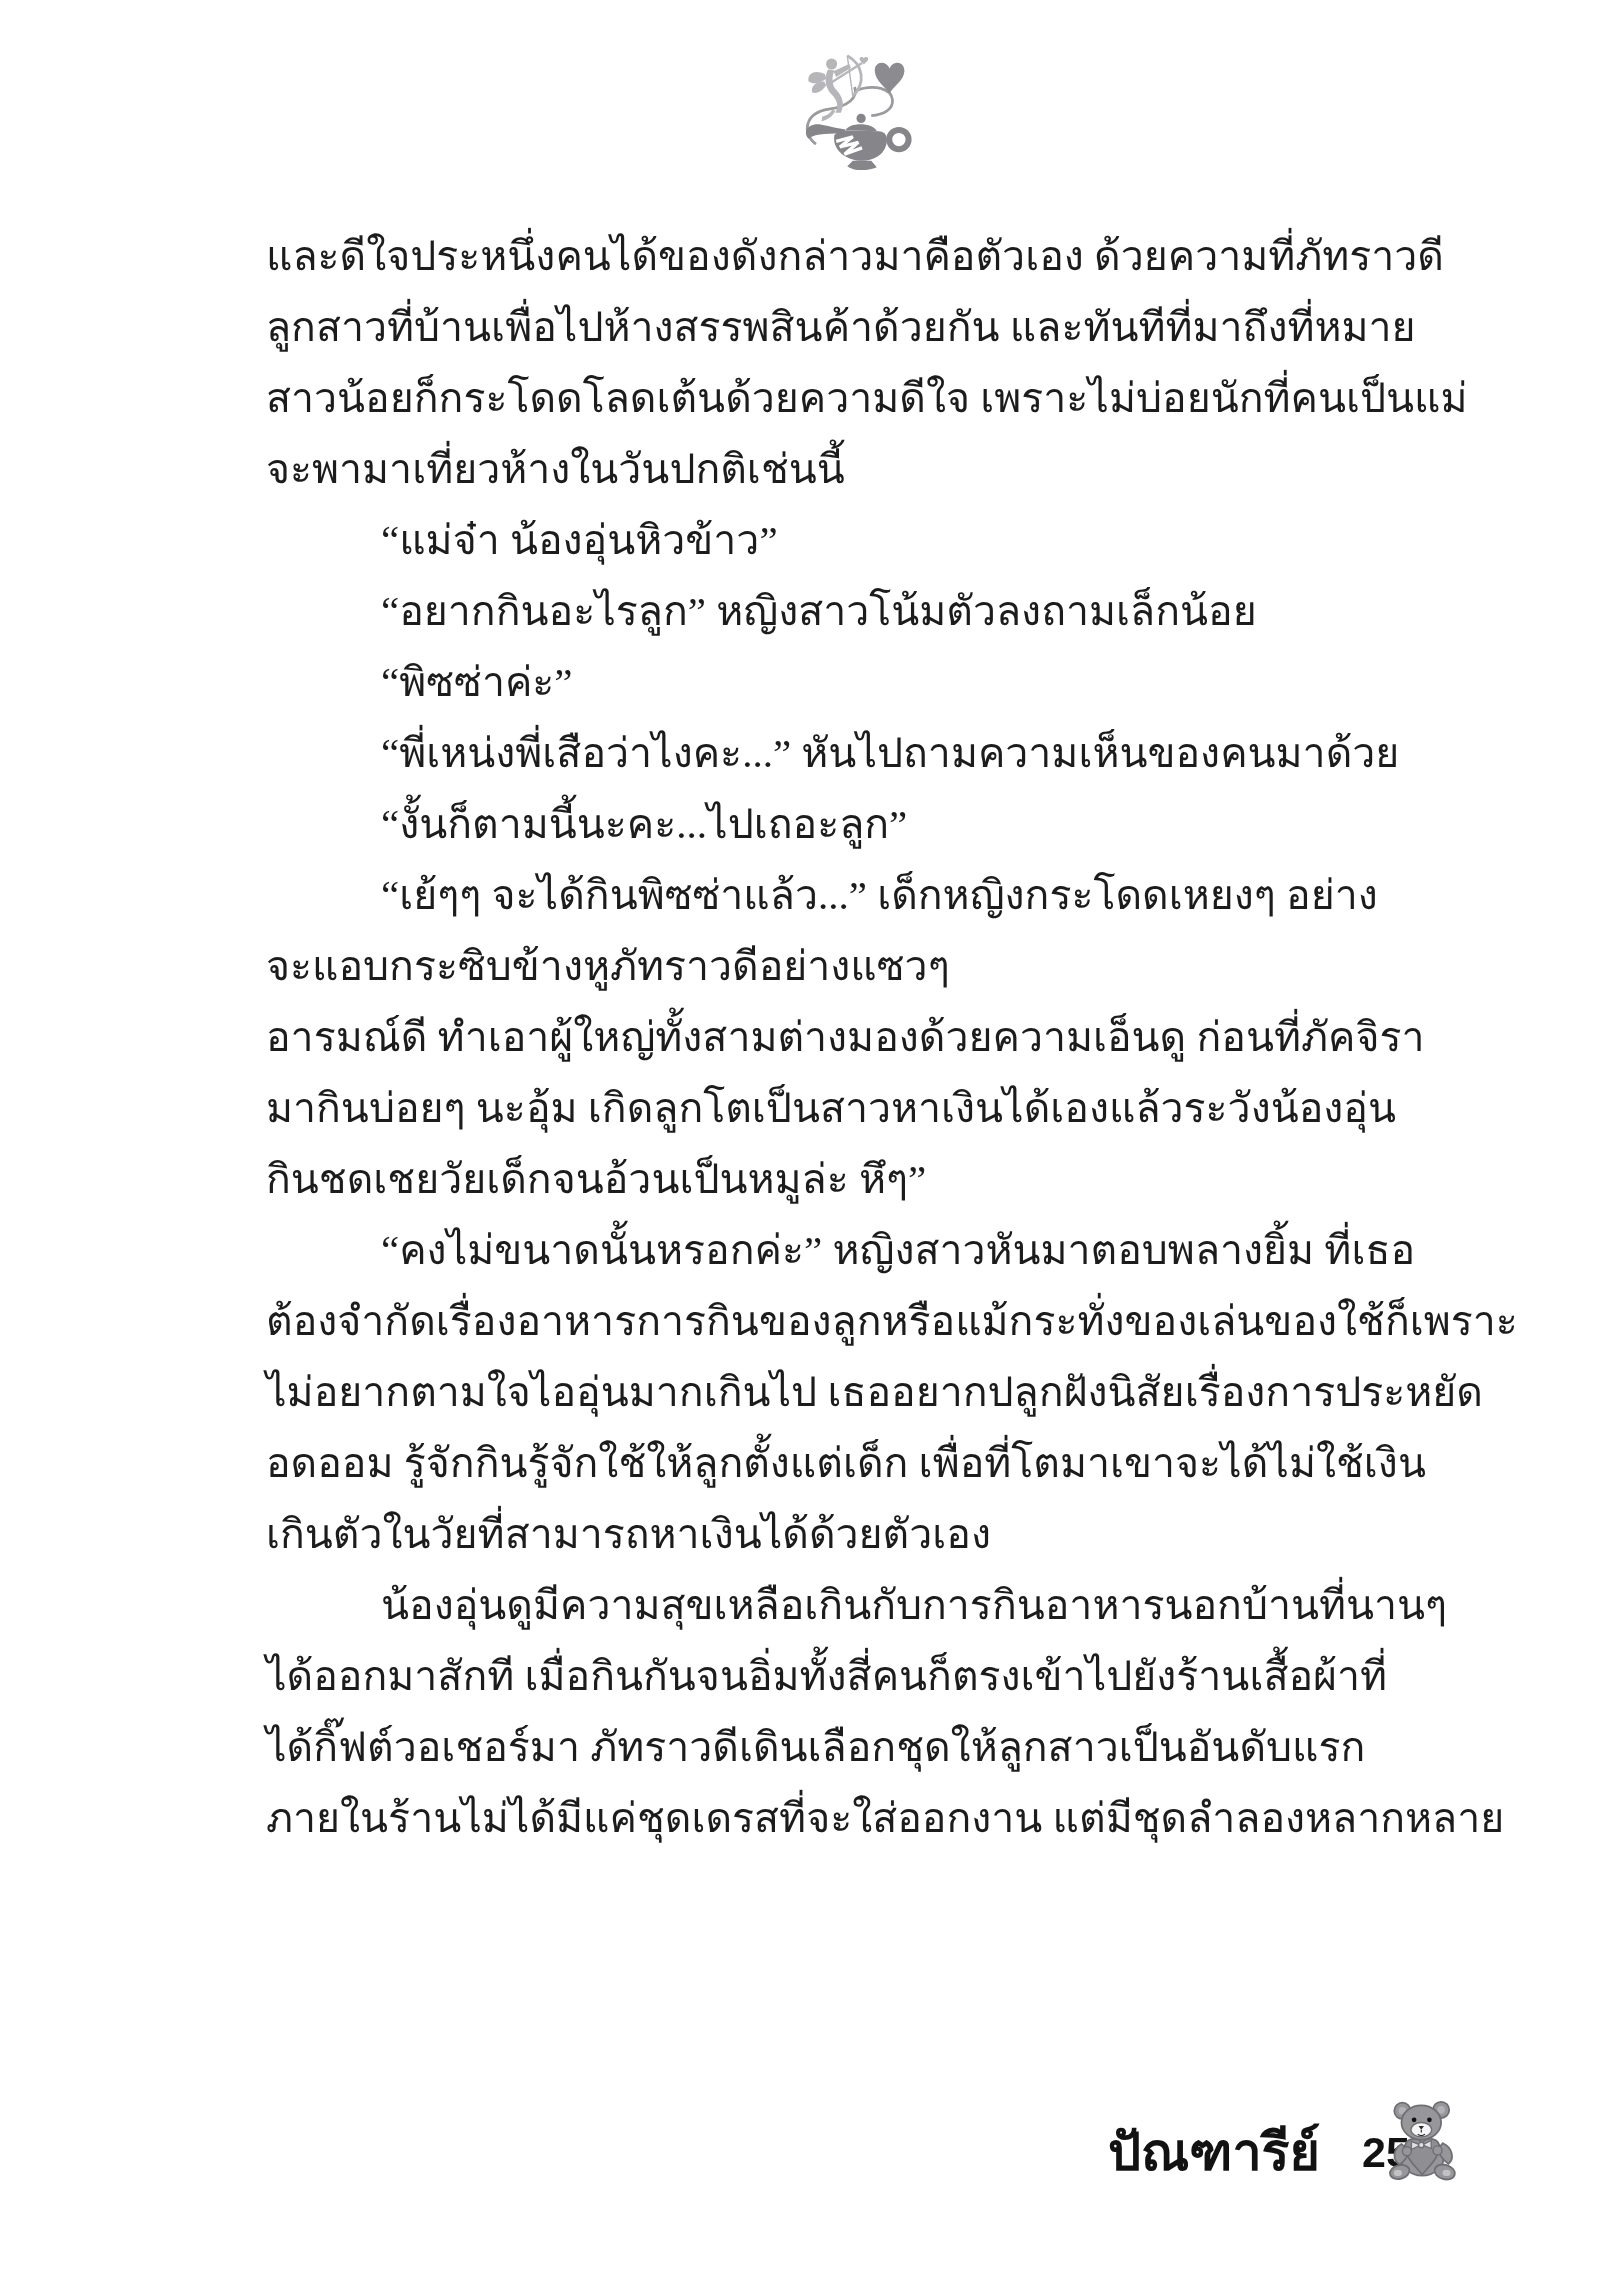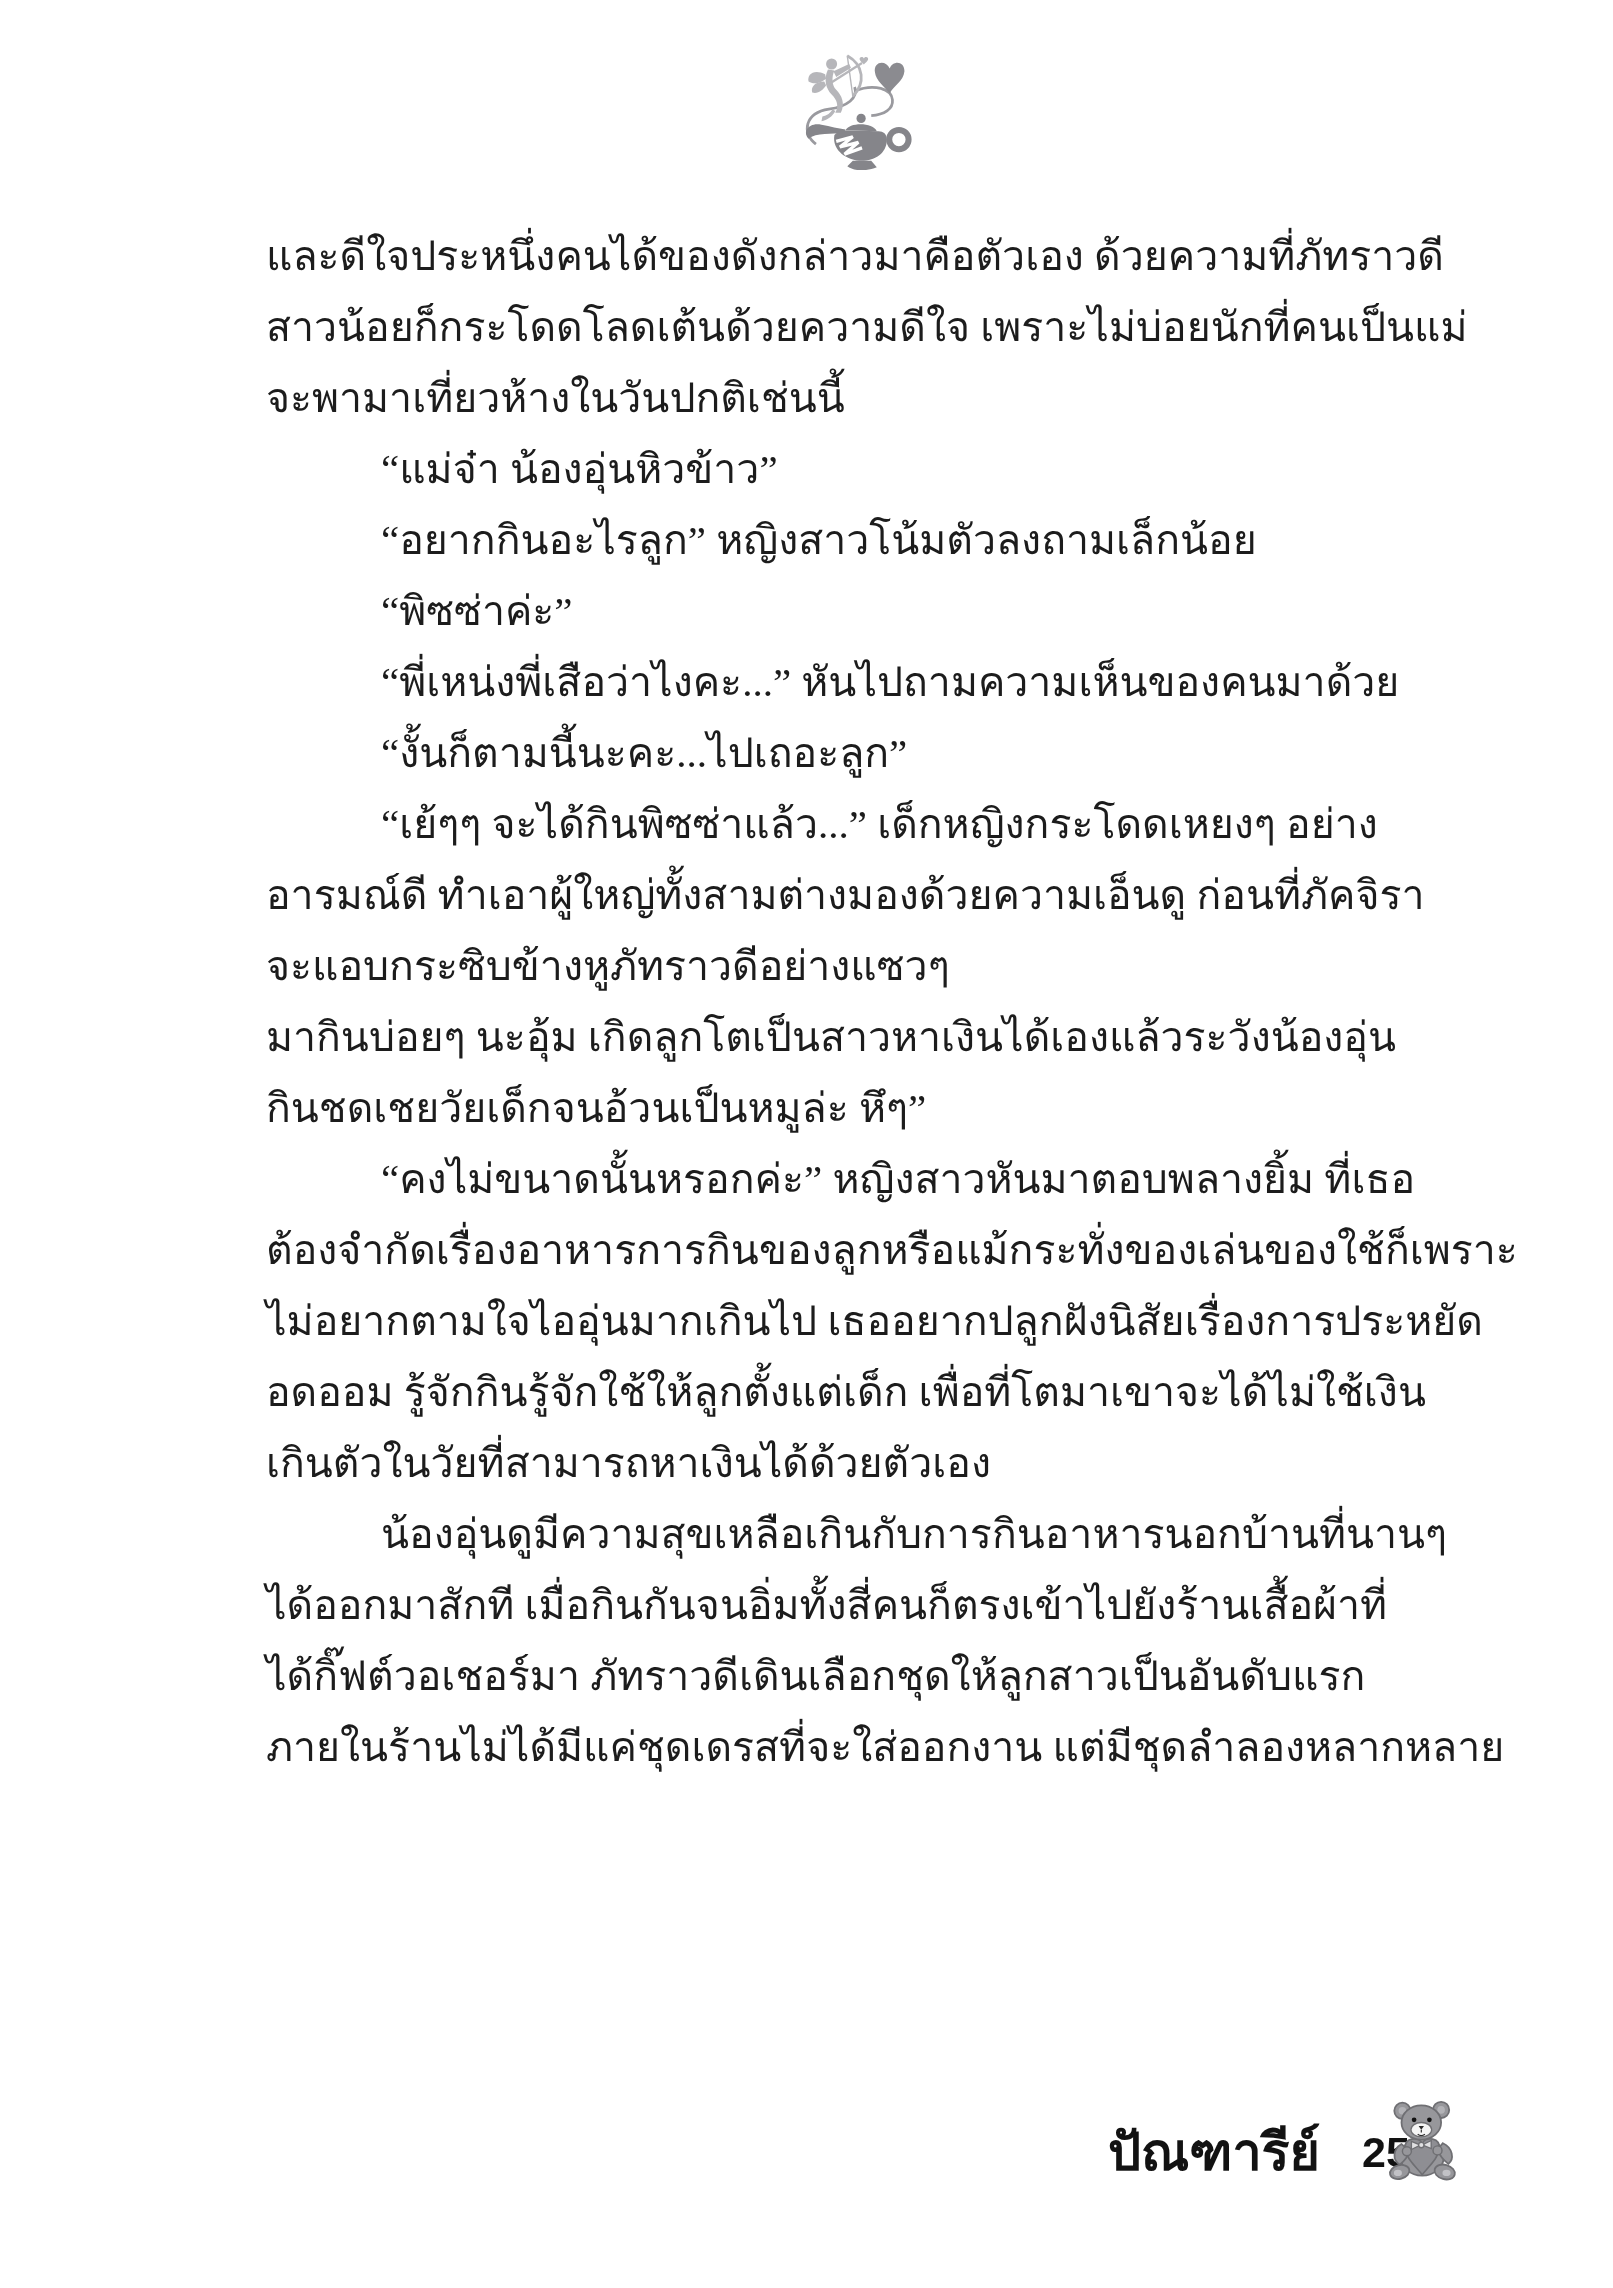--- a/index.html
+++ b/index.html
@@ -67,30 +67,31 @@
       <path d="M36,90 C 33,108 52,119 68,118 C 84,117 93,107 93,95 C 93,89 89,86 84,86 L 42,85 Z"></path>
       <path d="M48,85 C 52,76 78,76 82,86 Z"></path>
       <circle cx="65" cy="72" r="5"></circle>
       <path d="M56,118 L 76,118 L 82,125 C 70,130 56,129 50,124 Z"></path>
       <polyline points="38,97 56,92 42,103 62,98 47,111 66,104" fill="none" stroke="#ffffff" stroke-width="3.5"></polyline>
     </g>
   </svg>
 
   <div class="textblock">
     <div class="line">และดีใจประหนึ่งคนได้ของดังกล่าวมาคือตัวเอง ด้วยความที่ภัทราวดี</div>
+    <div class="line">ลูกสาวที่บ้านเพื่อไปห้างสรรพสินค้าด้วยกัน และทันทีที่มาถึงที่หมาย</div>
     <div class="line">สาวน้อยก็กระโดดโลดเต้นด้วยความดีใจ เพราะไม่บ่อยนักที่คนเป็นแม่</div>
     <div class="line">จะพามาเที่ยวห้างในวันปกติเช่นนี้</div>
     <div class="line indent">“แม่จ๋า น้องอุ่นหิวข้าว”</div>
     <div class="line indent">“อยากกินอะไรลูก” หญิงสาวโน้มตัวลงถามเล็กน้อย</div>
     <div class="line indent">“พิซซ่าค่ะ”</div>
     <div class="line indent">“พี่เหน่งพี่เสือว่าไงคะ...” หันไปถามความเห็นของคนมาด้วย</div>
     <div class="line indent">“งั้นก็ตามนี้นะคะ...ไปเถอะลูก”</div>
     <div class="line indent">“เย้ๆๆ จะได้กินพิซซ่าแล้ว...” เด็กหญิงกระโดดเหยงๆ อย่าง</div>
+    <div class="line">จะแอบกระซิบข้างหูภัทราวดีอย่างแซวๆ</div>
     <div class="line">อารมณ์ดี ทำเอาผู้ใหญ่ทั้งสามต่างมองด้วยความเอ็นดู ก่อนที่ภัคจิรา</div>
-    <div class="line">จะแอบกระซิบข้างหูภัทราวดีอย่างแซวๆ</div>
     <div class="line">มากินบ่อยๆ นะอุ้ม เกิดลูกโตเป็นสาวหาเงินได้เองแล้วระวังน้องอุ่น</div>
     <div class="line">กินชดเชยวัยเด็กจนอ้วนเป็นหมูล่ะ หึๆ”</div>
     <div class="line indent">“คงไม่ขนาดนั้นหรอกค่ะ” หญิงสาวหันมาตอบพลางยิ้ม ที่เธอ</div>
     <div class="line">ต้องจำกัดเรื่องอาหารการกินของลูกหรือแม้กระทั่งของเล่นของใช้ก็เพราะ</div>
     <div class="line">ไม่อยากตามใจไออุ่นมากเกินไป เธออยากปลูกฝังนิสัยเรื่องการประหยัด</div>
     <div class="line">อดออม รู้จักกินรู้จักใช้ให้ลูกตั้งแต่เด็ก เพื่อที่โตมาเขาจะได้ไม่ใช้เงิน</div>
     <div class="line">เกินตัวในวัยที่สามารถหาเงินได้ด้วยตัวเอง</div>
     <div class="line indent">น้องอุ่นดูมีความสุขเหลือเกินกับการกินอาหารนอกบ้านที่นานๆ</div>
     <div class="line">ได้ออกมาสักที เมื่อกินกันจนอิ่มทั้งสี่คนก็ตรงเข้าไปยังร้านเสื้อผ้าที่</div>
     <div class="line">ได้กิ๊ฟต์วอเชอร์มา ภัทราวดีเดินเลือกชุดให้ลูกสาวเป็นอันดับแรก</div>

